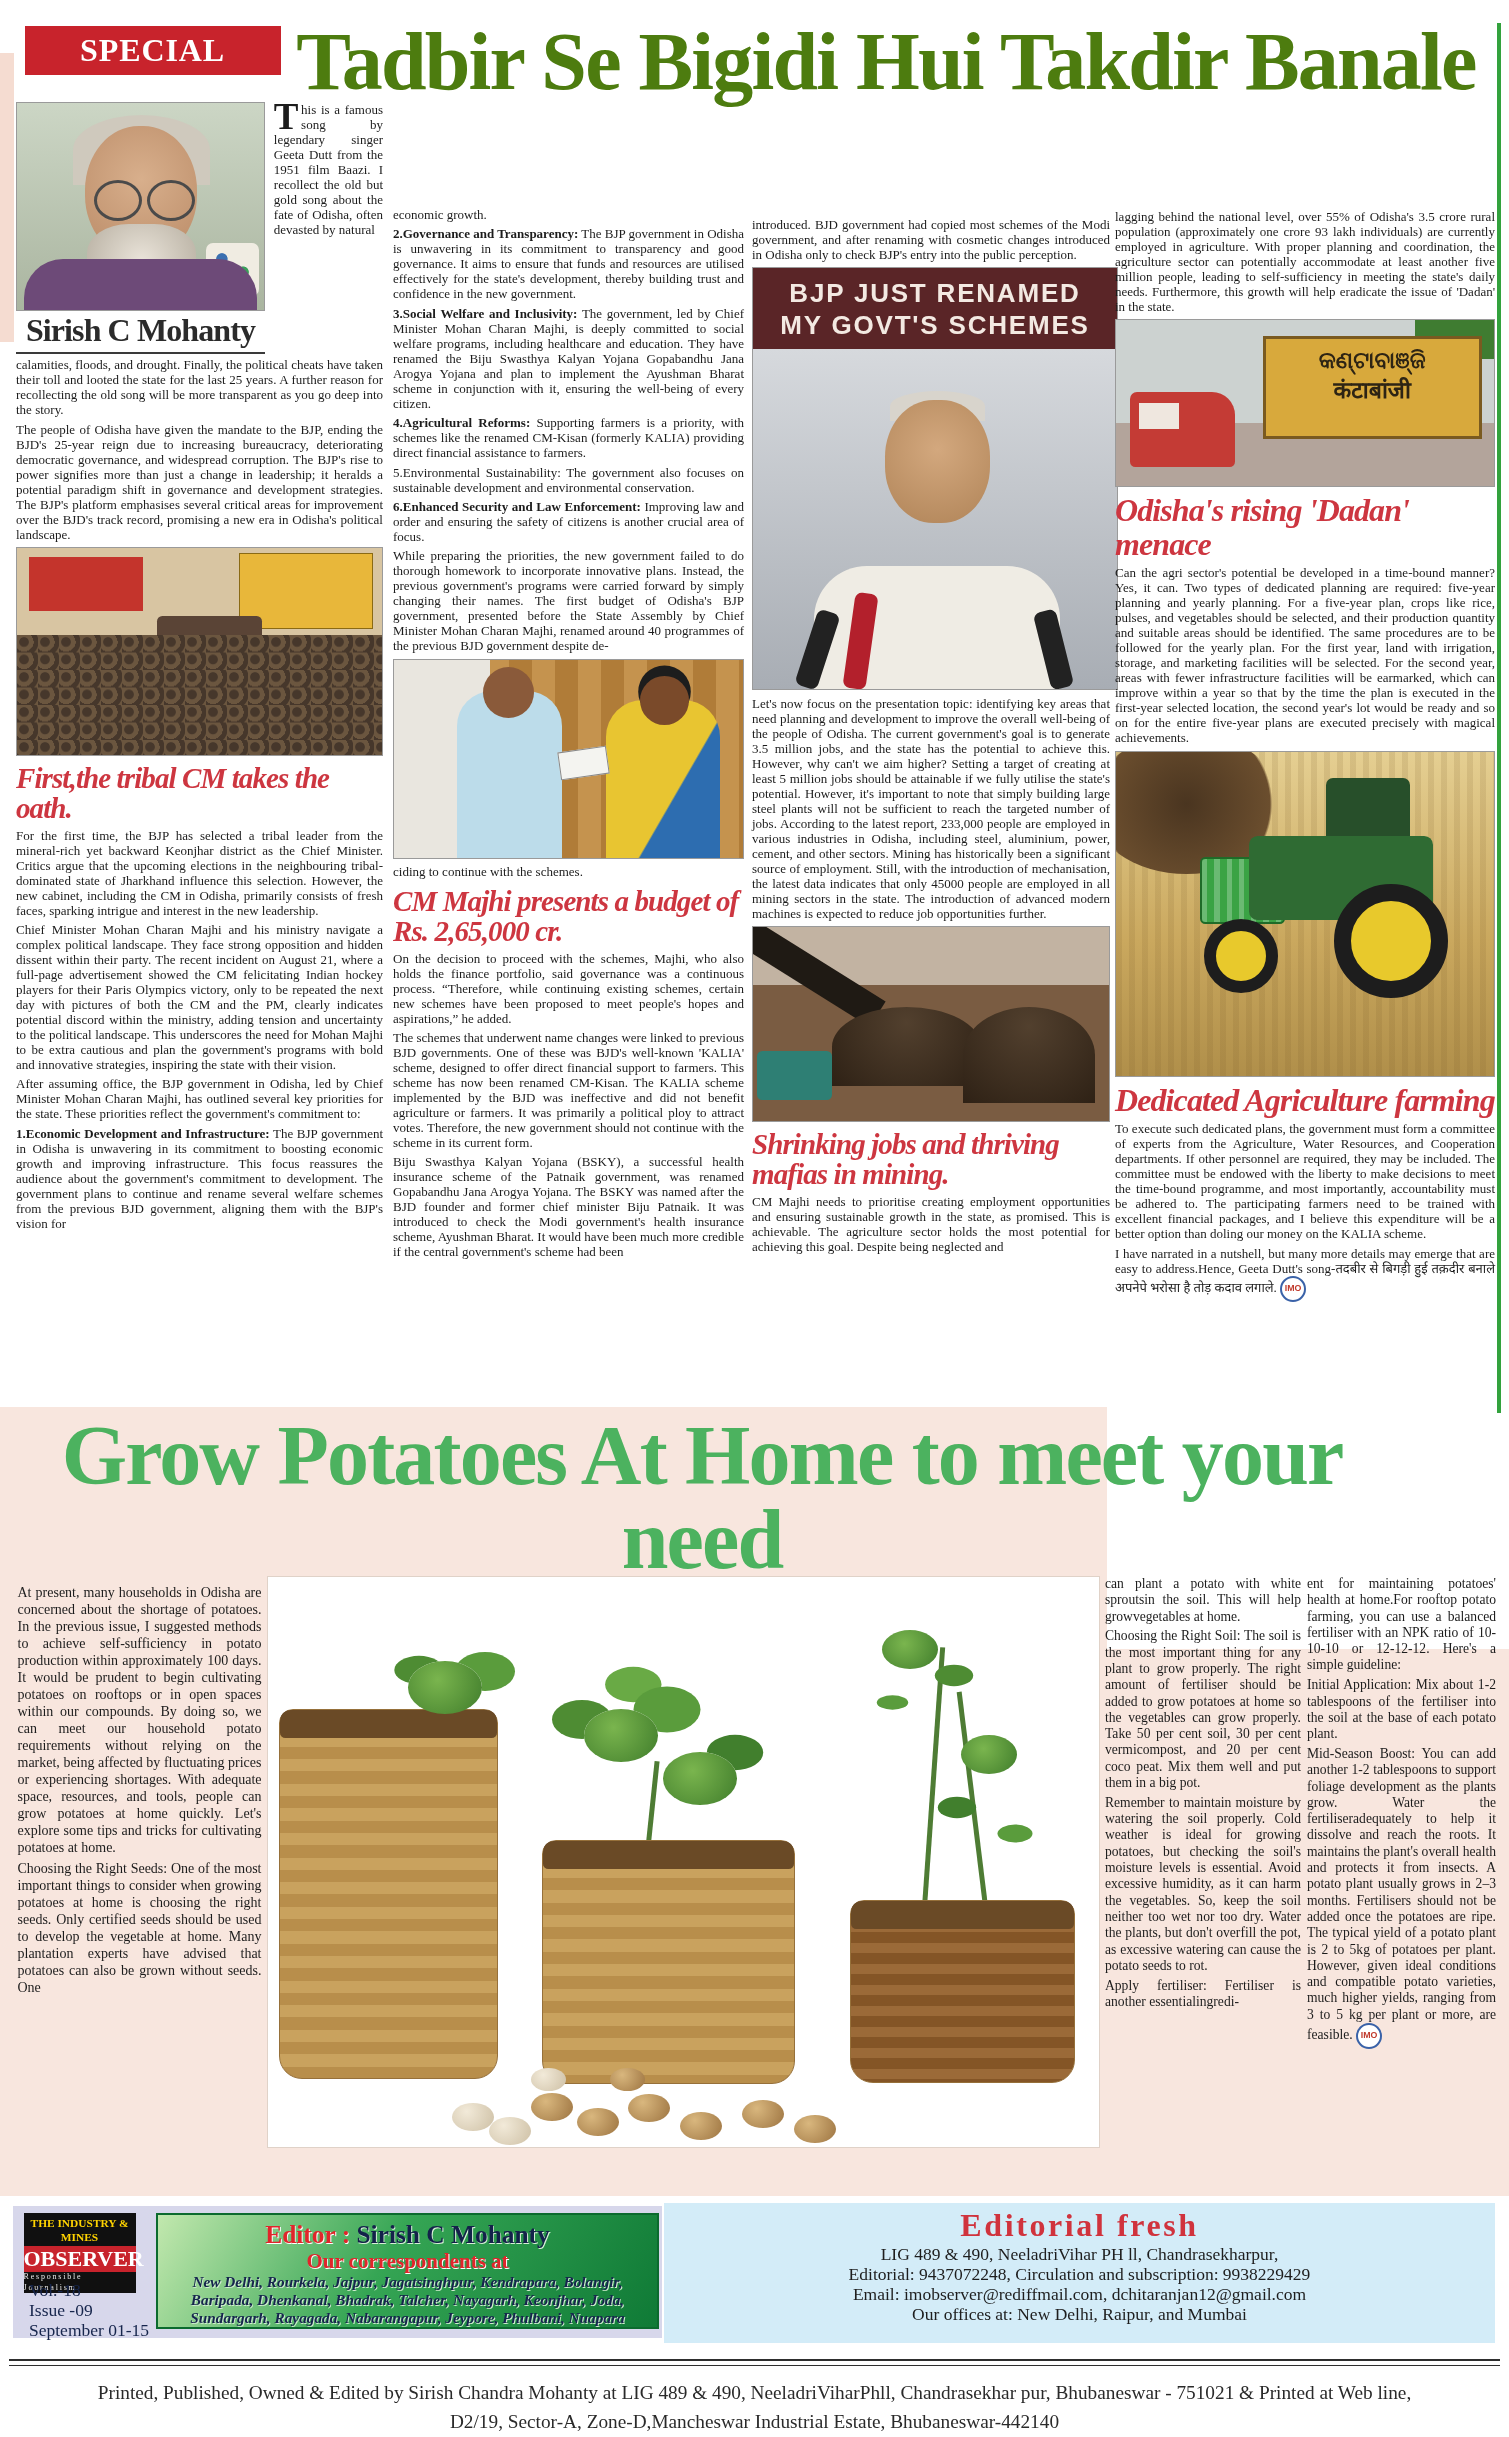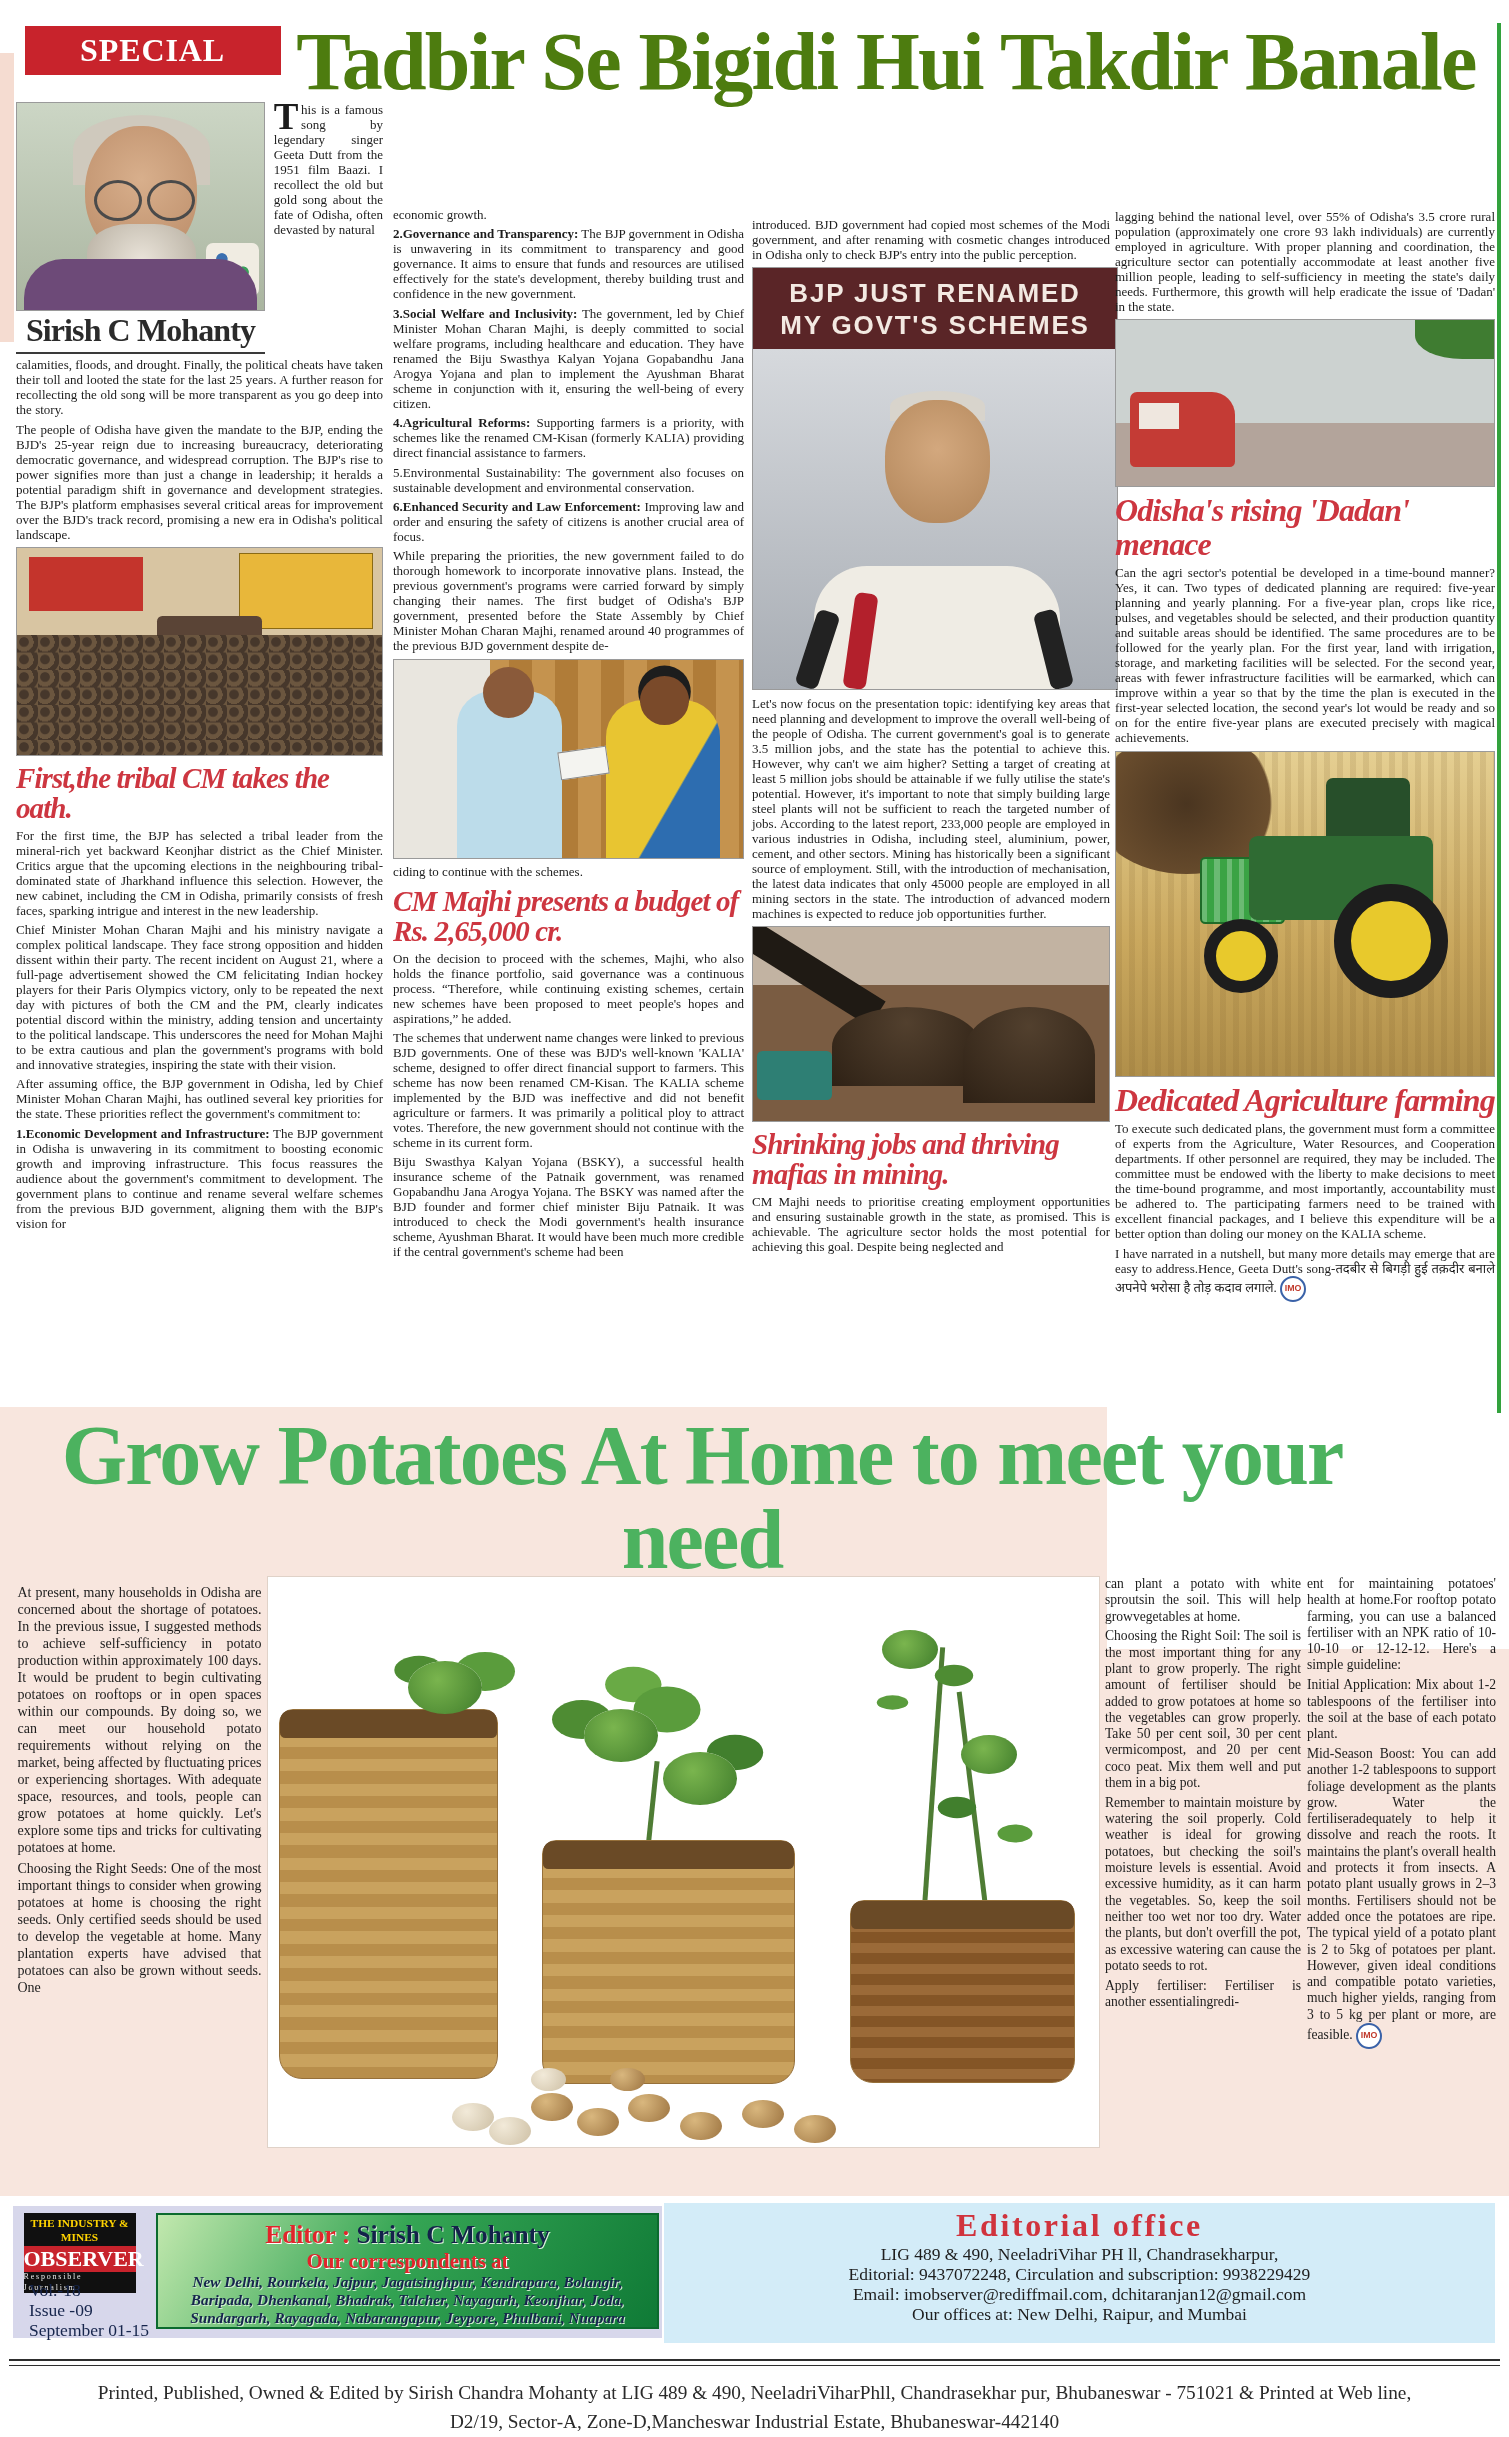--- a/index.html
+++ b/index.html
@@ -260,20 +260,24 @@
       <div class="m-machine"></div>
     </div>
     <h2 class="rhead rh33">Shrinking jobs and thriving mafias in mining.</h2>
     <p>CM Majhi needs to prioritise creating employment opportunities and ensuring sustainable growth in the state, as promised. This is achievable. The agriculture sector holds the most potential for achieving this goal. Despite being neglected and</p>
   </div>
 
   <div class="col c4">
     <p>lagging behind the national level, over 55% of Odisha's 3.5 crore rural population (approximately one crore 93 lakh individuals) are currently employed in agriculture. With proper planning and coordination, the agriculture sector can potentially accommodate at least another five million people, leading to self-sufficiency in meeting the state's daily needs. Furthermore, this growth will help eradicate the issue of 'Dadan' in the state.</p>
     <div class="ph ph-station">
       <div class="s-tree"></div>
+      <div class="s-board">
+        <div>କଣ୍ଟାବାଞ୍ଜି</div>
+        <div>कंटाबांजी</div>
+      </div>
       <div class="s-truck"></div>
     </div>
     <h2 class="rhead rh36">Odisha's rising 'Dadan' menace</h2>
     <p>Can the agri sector's potential be developed in a time-bound manner? Yes, it can. Two types of dedicated planning are required: five-year planning and yearly planning. For a five-year plan, crops like rice, pulses, and vegetables should be selected, and their production quantity and suitable areas should be identified. The same procedures are to be followed for the yearly plan. For the first year, land with irrigation, storage, and marketing facilities will be selected. For the second year, areas with fewer infrastructure facilities will be earmarked, which can improve within a year so that by the time the plan is executed in the first-year selected location, the second year's lot would be ready and so on for the entire five-year plans are executed precisely with magical achievements.</p>
     <div class="ph ph-tractor">
       <div class="t-soil"></div>
       <div class="t-hopper"></div>
       <div class="t-cab"></div>
       <div class="t-body"></div>
       <div class="t-wheel-big"></div>
@@ -350,21 +354,21 @@
       <div class="f-corr-label">Our correspondents at</div>
       <div class="f-corr">
         <div>New Delhi, Rourkela, Jajpur, Jagatsinghpur, Kendrapara, Bolangir,</div>
         <div>Baripada, Dhenkanal, Bhadrak, Talcher, Nayagarh, Keonjhar, Joda,</div>
         <div>Sundargarh, Rayagada, Nabarangapur, Jeypore, Phulbani, Nuapara</div>
       </div>
     </div>
   </div>
 
   <div class="abs f-right">
-    <div class="f-office-title">Editorial office</div>
+    <div class="f-office-title">Editorial fresh</div>
     <div class="f-office-line">LIG 489 &amp; 490, NeeladriVihar PH ll, Chandrasekharpur,</div>
     <div class="f-office-line">Editorial: 9437072248, Circulation and subscription: 9938229429</div>
     <div class="f-office-line">Email: imobserver@rediffmail.com, dchitaranjan12@gmail.com</div>
     <div class="f-office-line">Our offices at: New Delhi, Raipur, and Mumbai</div>
   </div>
 
   <div class="abs rule2"></div>
   <div class="abs printline">
     <div>Printed, Published, Owned &amp; Edited by Sirish Chandra Mohanty at LIG 489 &amp; 490, NeeladriViharPhll, Chandrasekhar pur, Bhubaneswar - 751021 &amp;  Printed at Web line,</div>
     <div>D2/19, Sector-A, Zone-D,Mancheswar Industrial Estate, Bhubaneswar-442140</div>

